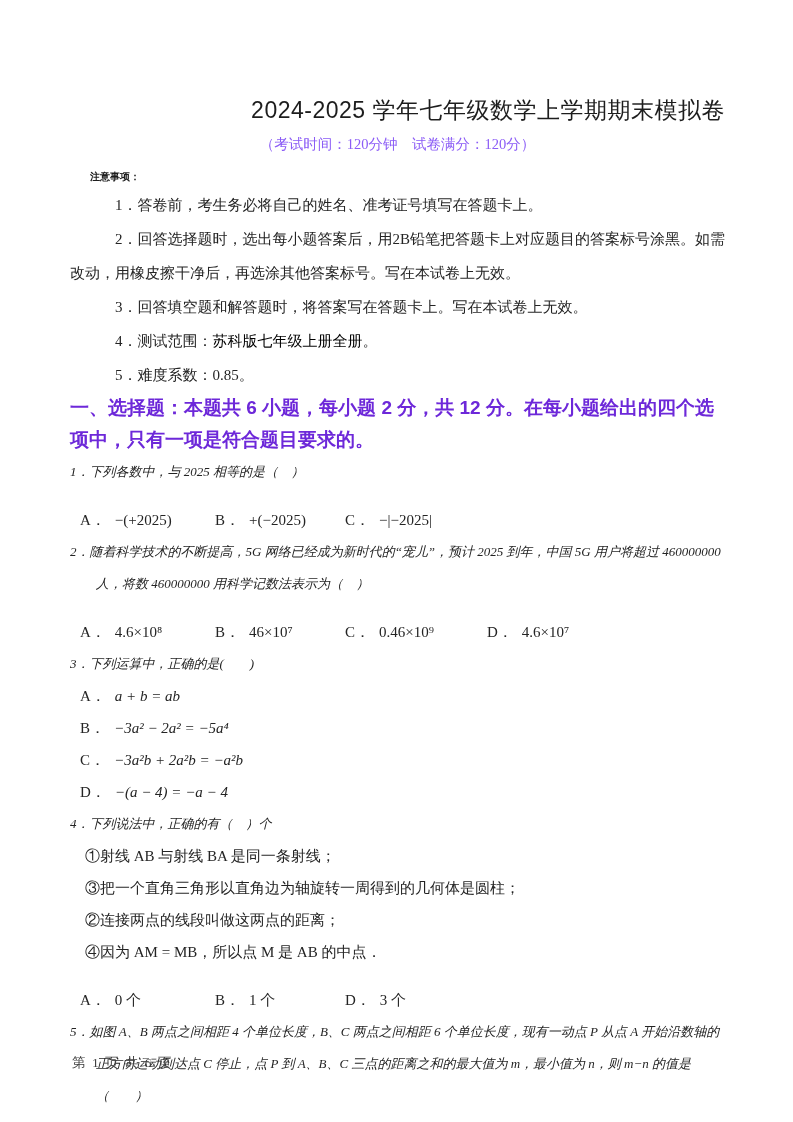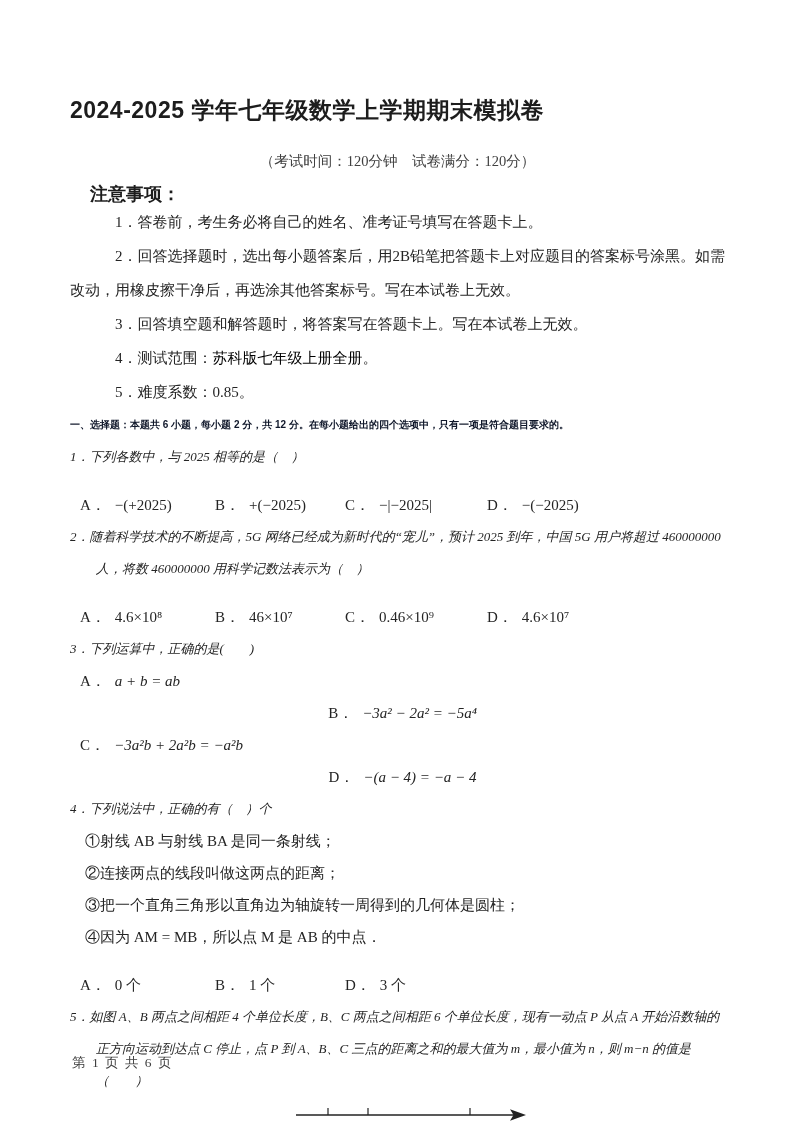--- a/index.html
+++ b/index.html
@@ -10,57 +10,57 @@
     -webkit-font-smoothing:antialiased;
   }
   .page{
     position:relative;
     box-sizing:border-box;
     width:793px;height:1122px;
     padding:92px 68px 0 70px;
     overflow:hidden;
   }
   .title{
-    text-align:left;
+    text-align:right;
     font-family:"Liberation Sans","DejaVu Sans",sans-serif;
-    font-weight:bold;
+    font-weight:normal;
     font-size:23px;
     line-height:36px;
     color:#1d1d1d;
     letter-spacing:0.5px;
   }
   .subtitle{
     text-align:center;
     font-size:14.5px;
     line-height:24px;
-    margin-top:21px;
-    color:#404040;
+    margin-top:4px;
+    color:#8b5cf6;
   }
   .notice-heading{
     font-family:"Liberation Sans","DejaVu Sans",sans-serif;
     font-weight:bold;
-    font-size:18px;
+    font-size:10px;
     line-height:22px;
     margin-top:10px;
     margin-left:20px;
     color:#1d1d1d;
   }
   .note{
     font-size:15px;
     line-height:34px;
     text-indent:45px;
     margin:0;
   }
   .red{color:#000000;}
   .section-heading{
     font-family:"Liberation Sans","DejaVu Sans",sans-serif;
     font-weight:bold;
-    font-size:10px;
+    font-size:19px;
     line-height:32px;
-    color:#0f172a;
+    color:#6d28d9;
     margin:0;
   }
   .stem{
     font-size:13px;
     line-height:32px;
     padding-left:26px;
     text-indent:-26px;
     margin:0;
     font-style:italic;
   }
@@ -82,21 +82,21 @@
   .opts .o3{width:142px;}
   .opts .o4{flex:1;}
   .opts2{
     display:flex;
     font-size:15px;
     line-height:32px;
     padding-left:10px;
     flex-direction:column;
   }
   .opts2 .c1{width:265px;}
-  .opts2 .c2{flex:1;text-align:center;}
+  .opts2 .c2{flex:1;}
   .opt-label{margin-right:9px;}
   .math{font-style:italic;}
   .figure-wrap{
     margin-top:4px;
     margin-left:222px;
     width:240px;
   }
   .footer{
     position:absolute;
     left:72px;
@@ -121,21 +121,20 @@
   <p class="note"><span>4．测试范围：</span><span class="red">苏科版七年级上册全册</span><span>。</span></p>
   <p class="note">5．难度系数：0.85。</p>
 
   <p class="section-heading">一、选择题：本题共 6 小题，每小题 2 分，共 12 分。在每小题给出的四个选项中，只有一项是符合题目要求的。</p>
 
   <p class="stem">1．下列各数中，与 2025 相等的是（　）</p>
   <div class="opts">
     <span class="o1"><span class="opt-label">A．</span><span>−(+2025)</span></span>
     <span class="o2"><span class="opt-label">B．</span><span>+(−2025)</span></span>
     <span class="o3"><span class="opt-label">C．</span><span>−|−2025|</span></span>
-    <span class="o4"><span class="opt-label">D．</span><span>−(−2025)</span></span>
   </div>
 
   <p class="stem">2．随着科学技术的不断提高，5G 网络已经成为新时代的“宠儿”，预计 2025 到年，中国 5G 用户将超过 460000000 人，将数 460000000 用科学记数法表示为（　）</p>
   <div class="opts">
     <span class="o1"><span class="opt-label">A．</span><span>4.6×10⁸</span></span>
     <span class="o2"><span class="opt-label">B．</span><span>46×10⁷</span></span>
     <span class="o3"><span class="opt-label">C．</span><span>0.46×10⁹</span></span>
     <span class="o4"><span class="opt-label">D．</span><span>4.6×10⁷</span></span>
   </div>
 
@@ -144,22 +143,22 @@
     <span class="c1"><span class="opt-label">A．</span><span class="math">a + b = ab</span></span>
     <span class="c2"><span class="opt-label">B．</span><span class="math">−3a² − 2a² = −5a⁴</span></span>
   </div>
   <div class="opts2">
     <span class="c1"><span class="opt-label">C．</span><span class="math">−3a²b + 2a²b = −a²b</span></span>
     <span class="c2"><span class="opt-label">D．</span><span class="math">−(a − 4) = −a − 4</span></span>
   </div>
 
   <p class="stem">4．下列说法中，正确的有（　）个</p>
   <p class="statement">①射线 AB 与射线 BA 是同一条射线；</p>
+  <p class="statement">③把一个直角三角形以直角边为轴旋转一周得到的几何体是圆柱；</p>
   <p class="statement">②连接两点的线段叫做这两点的距离；</p>
-  <p class="statement">③把一个直角三角形以直角边为轴旋转一周得到的几何体是圆柱；</p>
   <p class="statement">④因为 AM = MB，所以点 M 是 AB 的中点．</p>
   <div class="opts">
     <span class="o1"><span class="opt-label">A．</span><span>0 个</span></span>
     <span class="o2"><span class="opt-label">B．</span><span>1 个</span></span>
     <span class="o4"><span class="opt-label">D．</span><span>3 个</span></span>
   </div>
 
   <p class="stem">5．如图 A、B 两点之间相距 4 个单位长度，B、C 两点之间相距 6 个单位长度，现有一动点 P 从点 A 开始沿数轴的正方向运动到达点 C 停止，点 P 到 A、B、C 三点的距离之和的最大值为 m，最小值为 n，则 m−n 的值是（　　）</p>
   <div class="figure-wrap">
     <svg width="240" height="44" viewBox="0 0 240 44">

